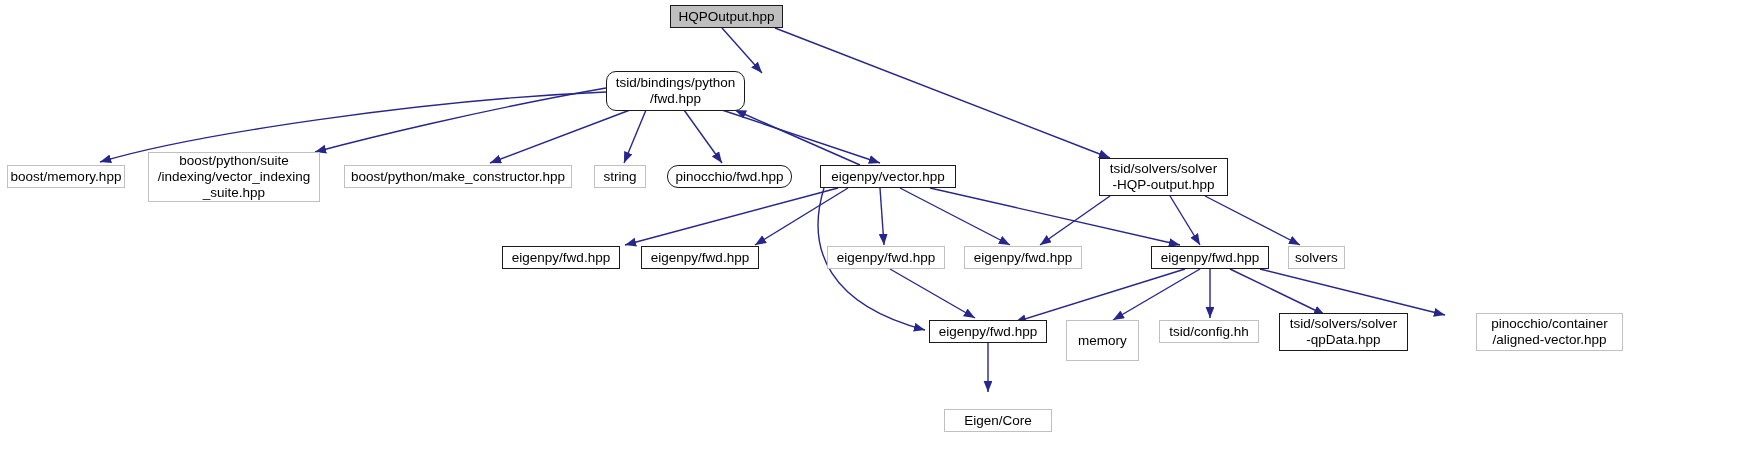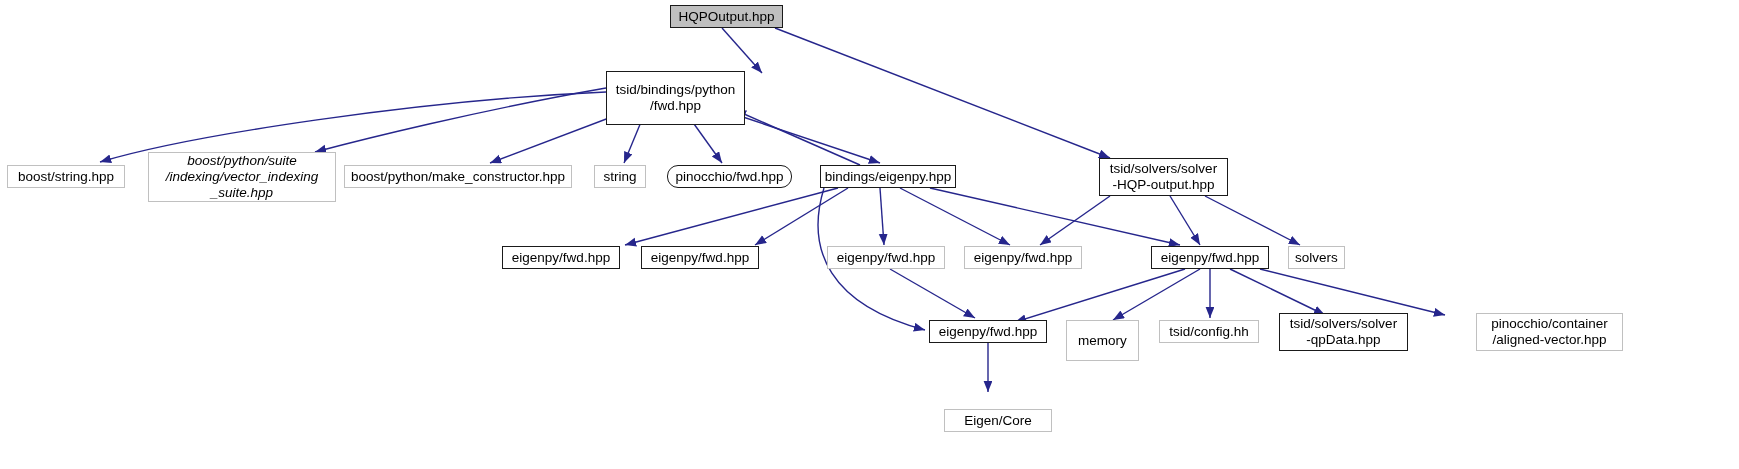--- a/index.html
+++ b/index.html
@@ -80,30 +80,30 @@
         <path d="M 1200,269 L 1113,320" fill="none" stroke="#26268c" stroke-width="1.4" marker-end="url(#arrow)"></path>
         <path d="M 1210,269 L 1210,318" fill="none" stroke="#26268c" stroke-width="1.4" marker-end="url(#arrow)"></path>
         <path d="M 1230,269 L 1325,315" fill="none" stroke="#26268c" stroke-width="1.4" marker-end="url(#arrow)"></path>
         <path d="M 1260,269 L 1445,315" fill="none" stroke="#26268c" stroke-width="1.4" marker-end="url(#arrow)"></path>
         <path d="M 890,269 L 975,318" fill="none" stroke="#26268c" stroke-width="1.4" marker-end="url(#arrow)"></path>
         <path d="M 988,343 L 988,392" fill="none" stroke="#26268c" stroke-width="1.4" marker-end="url(#arrow)"></path>
       </g>
   </svg>
   <div id="node-layer">
       <div class="node root" style="left: 670px; top: 5px; width: 113px; height: 23px;">HQPOutput.hpp</div>
-      <div class="node strong" style="left: 606px; top: 71px; width: 139px; height: 54px;">tsid/bindings/python
+      <div class="node strong" style="left: 606px; top: 71px; width: 139px; height: 40px; border-radius: 10px;">tsid/bindings/python
 /fwd.hpp</div>
-      <div class="node " style="left: 7px; top: 165px; width: 118px; height: 23px;">boost/string.hpp</div>
-      <div class="node " style="left: 148px; top: 152px; width: 188px; height: 50px; font-style: italic;">boost/python/suite
+      <div class="node " style="left: 7px; top: 165px; width: 118px; height: 23px;">boost/memory.hpp</div>
+      <div class="node " style="left: 148px; top: 152px; width: 172px; height: 50px;">boost/python/suite
 /indexing/vector_indexing
 _suite.hpp</div>
       <div class="node " style="left: 344px; top: 165px; width: 228px; height: 23px; text-align: right;">boost/python/make_constructor.hpp</div>
       <div class="node " style="left: 594px; top: 165px; width: 52px; height: 23px;">string</div>
       <div class="node strong" style="left: 667px; top: 165px; width: 125px; height: 23px; border-radius: 11px;">pinocchio/fwd.hpp</div>
-      <div class="node strong" style="left: 820px; top: 165px; width: 136px; height: 23px;">bindings/eigenpy.hpp</div>
+      <div class="node strong" style="left: 820px; top: 165px; width: 136px; height: 23px;">eigenpy/vector.hpp</div>
       <div class="node strong" style="left: 1099px; top: 158px; width: 129px; height: 38px;">tsid/solvers/solver
 -HQP-output.hpp</div>
       <div class="node strong" style="left: 502px; top: 246px; width: 118px; height: 23px;">eigenpy/fwd.hpp</div>
       <div class="node strong" style="left: 641px; top: 246px; width: 118px; height: 23px;">eigenpy/fwd.hpp</div>
       <div class="node " style="left: 827px; top: 246px; width: 118px; height: 23px;">eigenpy/fwd.hpp</div>
       <div class="node " style="left: 964px; top: 246px; width: 118px; height: 23px;">eigenpy/fwd.hpp</div>
       <div class="node strong" style="left: 1151px; top: 246px; width: 118px; height: 23px;">eigenpy/fwd.hpp</div>
       <div class="node " style="left: 1288px; top: 246px; width: 57px; height: 23px;">solvers</div>
       <div class="node strong" style="left: 929px; top: 320px; width: 118px; height: 23px;">eigenpy/fwd.hpp</div>
       <div class="node " style="left: 1066px; top: 320px; width: 73px; height: 41px;">memory</div>

